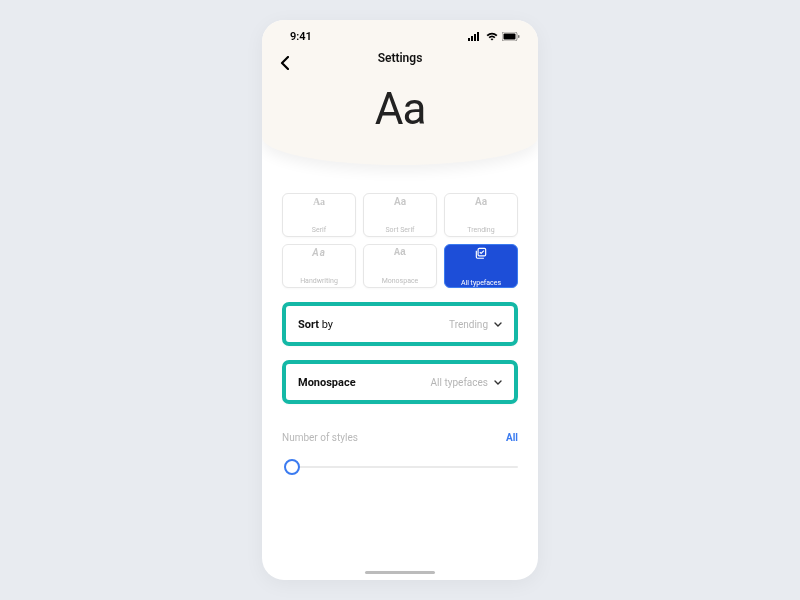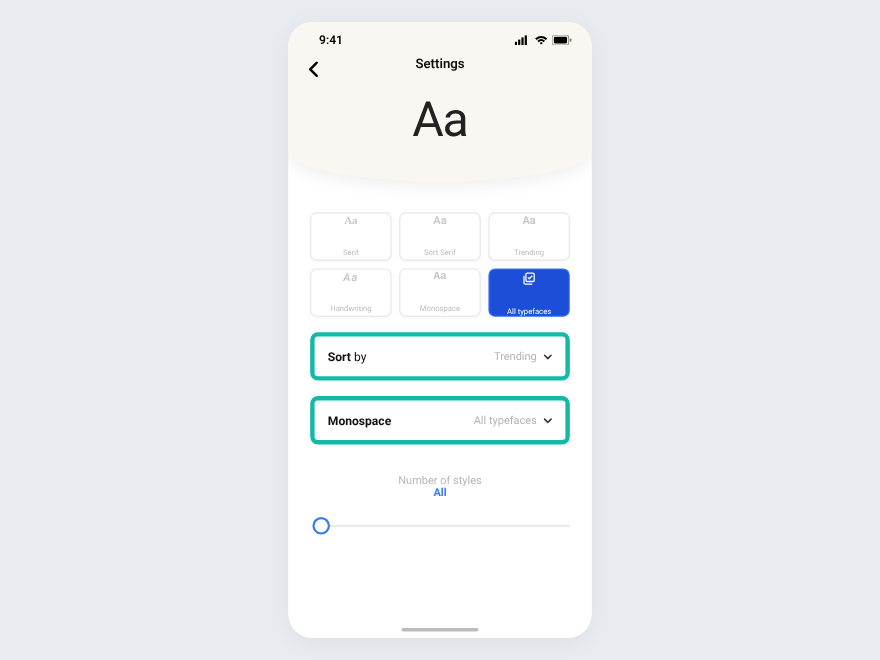--- a/index.html
+++ b/index.html
@@ -128,21 +128,20 @@
   .select-label { font-size: 11px; color: #111; }
   .select-label .bold { font-weight: 700; }
   .select-value { font-size: 10px; color: #b5b5b5; display: flex; align-items: center; gap: 6px; }
   .chev { font-size: 9px; color: #555; }
   .styles-row {
     display: flex;
     justify-content: space-between;
     align-items: center;
     margin-top: 28px;
     font-size: 10px;
-    flex-direction: column;
   }
   .styles-label { color: #b8b8b8; }
   .styles-all { color: #3b7bf0; font-weight: 700; cursor: pointer; }
   .slider-wrap {
     margin-top: 14px;
     position: relative;
     height: 20px;
   }
   .slider-track {
     position: absolute;

